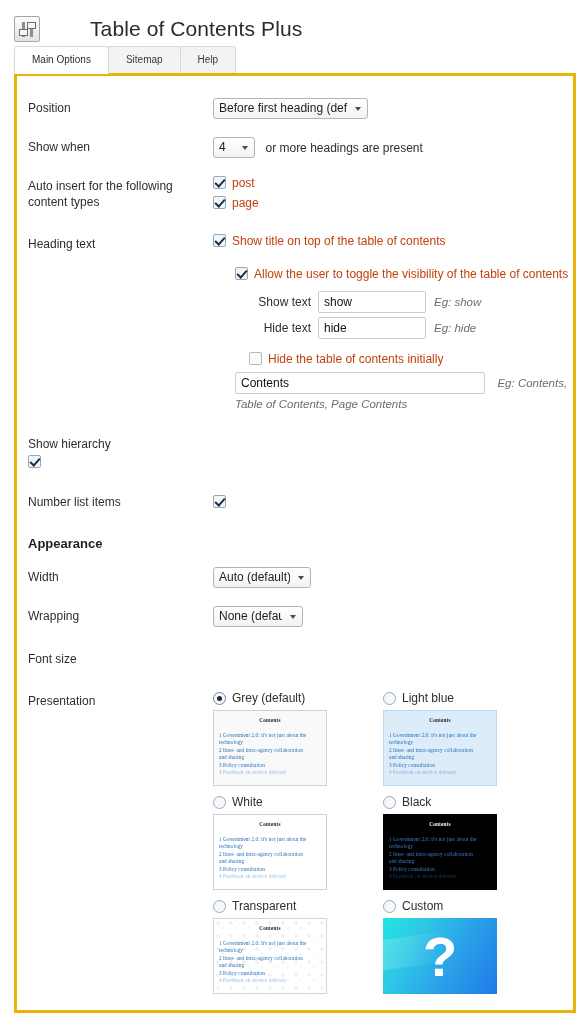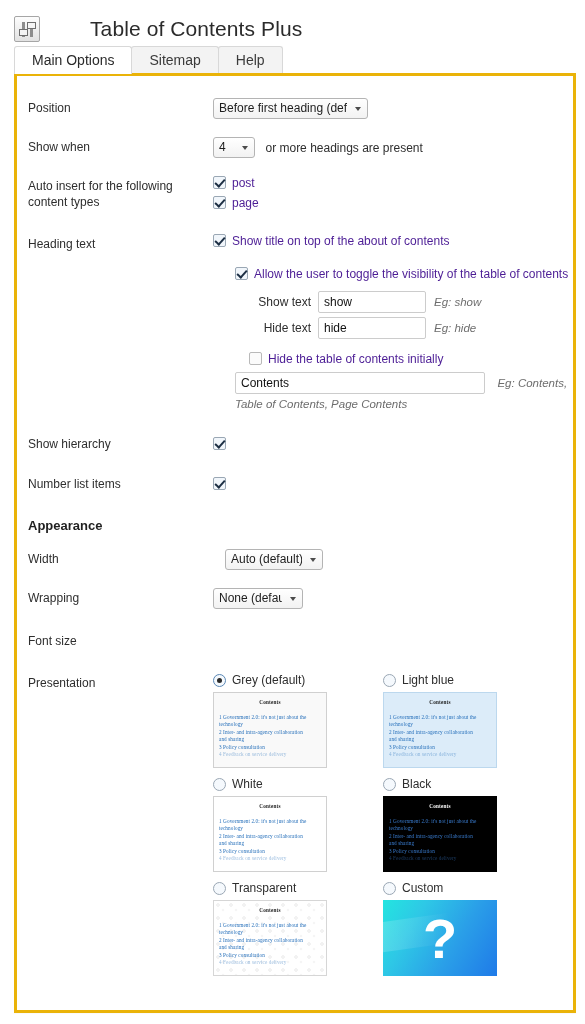--- a/index.html
+++ b/index.html
@@ -62,21 +62,21 @@
     align-items: flex-end;
     padding-left: 14px;
     height: 27px;
     position: relative;
     z-index: 3;
   }
   .tab {
     border: 1px solid #d8d8d8;
     border-bottom: none;
     background: #f3f3f3;
-    font-size: 14px;
+    font-size: 10px;
     color: #3a3a3a;
     padding: 6px 17px 6px;
     line-height: 14px;
     margin-right: -1px;
     border-radius: 3px 3px 0 0;
     cursor: pointer;
   }
   .tab.active {
     background: #ffffff;
     color: #2b2b2b;
@@ -193,21 +193,21 @@
     border: solid #1d2f44;
     border-width: 0 2px 2px 0;
     transform: rotate(42deg);
   }
   .cb.off { background: #fbfbfb; border-color: #b9b9b9; }
 
   .cb-line {
     display: flex;
     align-items: flex-start;
     font-size: 12px;
-    color: #4c1d95;
+    color: #c2410c;
     line-height: 15px;
     margin-bottom: 5px;
   }
   .cb-line .lbl { margin-left: 6px; cursor: pointer; }
 
   
   .rb {
     width: 13px; height: 13px;
     border: 1px solid #9aa7b4;
     border-radius: 50%;
@@ -388,21 +388,21 @@
           <span class="lbl">page</span>
         </div>
       </div>
     </div>
 
     <div class="row" style="margin-bottom:22px;">
       <div class="row-label">Heading text</div>
       <div class="row-field">
         <div class="cb-line" style="margin-bottom:9px;">
           <span class="cb on"></span>
-          <span class="lbl">Show title on top of the about of contents</span>
+          <span class="lbl">Show title on top of the table of contents</span>
         </div>
 
         <div class="nested" style="margin-top:18px;">
           <div class="cb-line" style="margin-bottom:9px;">
             <span class="cb on"></span>
             <span class="lbl">Allow the user to toggle the visibility of the table of contents</span>
           </div>
 
           <div class="field-row" style="margin-left:14px;">
             <span class="fr-label">Show text</span>
@@ -421,38 +421,38 @@
           </div>
         </div>
 
         <div class="nested">
           <input class="txt txt-heading" value="Contents" style="">
           <span class="hint-inline">Eg: Contents, Table of Contents, Page Contents</span>
         </div>
       </div>
     </div>
 
-    <div class="row" style="margin-bottom:22px;">
+    <div class="row" style="margin-bottom:22px;flex-direction:column;">
       <div class="row-label">Show hierarchy</div>
       <div class="row-field">
         <span class="cb on"></span>
       </div>
     </div>
 
     <div class="row" style="margin-bottom:22px;">
       <div class="row-label">Number list items</div>
       <div class="row-field">
         <span class="cb on"></span>
       </div>
     </div>
 
 
     <div class="section-head">Appearance</div>
 
-    <div class="row" style="gap:12px;">
+    <div class="row" style="">
       <div class="row-label">Width</div>
       <div class="row-field">
         <span class="selwrap">
           <select class="sel sel-width">
             <option>Auto (default)</option>
           </select>
         </span>
       </div>
     </div>
 

